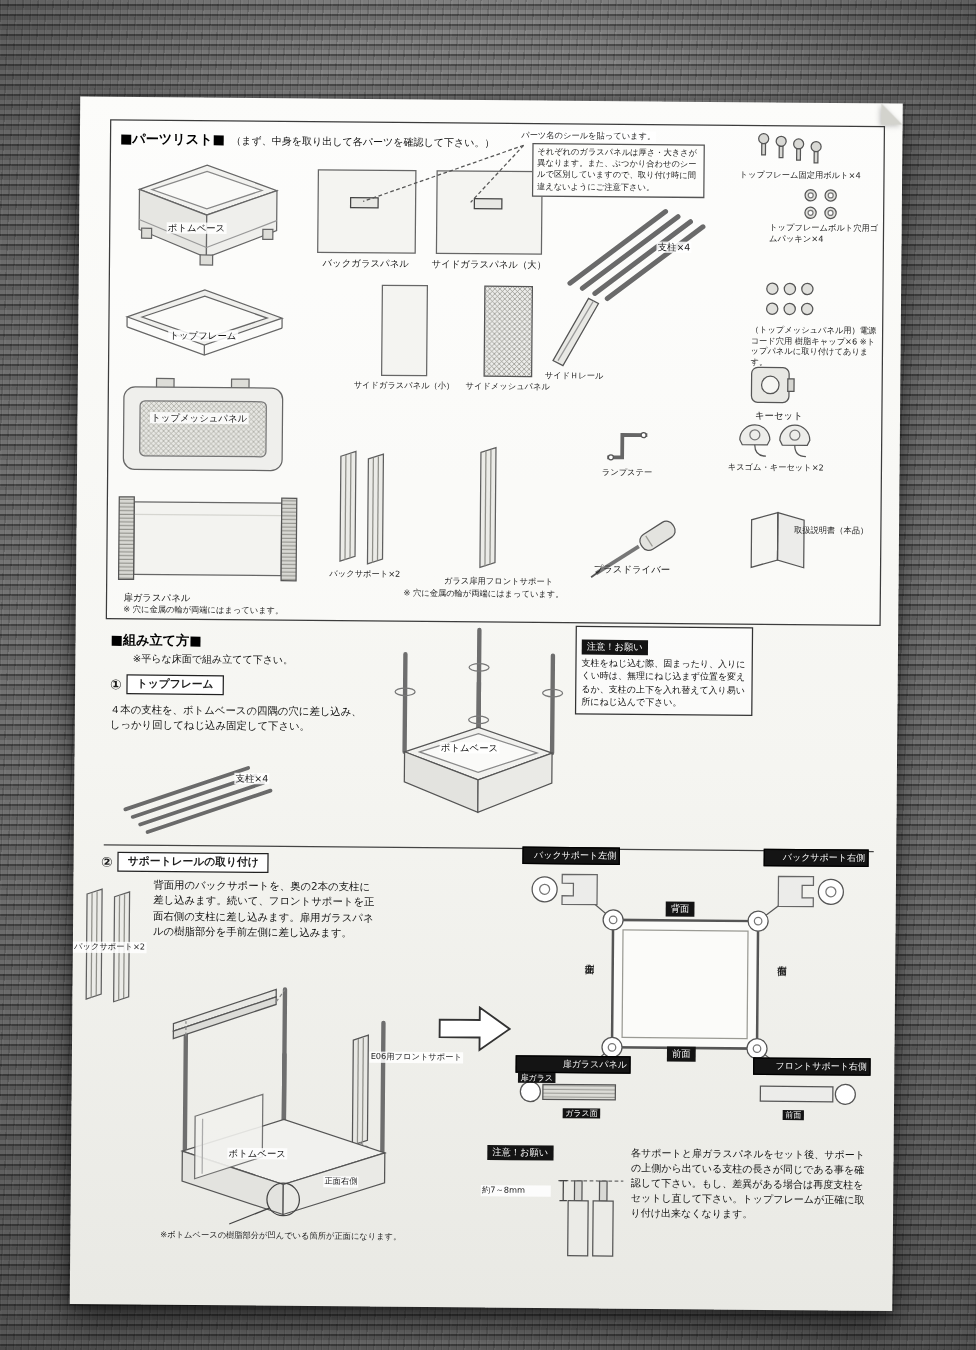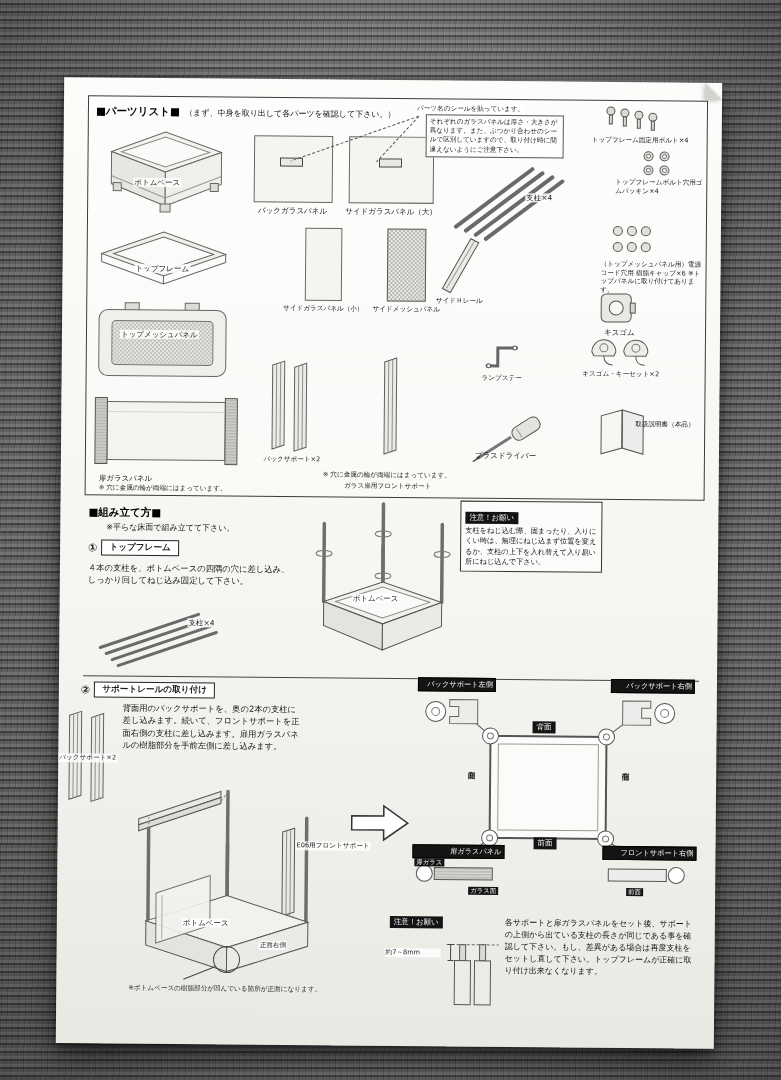--- a/index.html
+++ b/index.html
@@ -185,21 +185,21 @@
           <circle cx="38" cy="25" r="4.5"></circle>
       </g>
     </svg>
     <div class="abs lbl-xs" style="left:538px;top:178px;width:102px;">（トップメッシュパネル用）電源コード穴用 樹脂キャップ×6 ※トップパネルに取り付けてあります。</div>
 
     <svg class="abs" style="left:535px;top:208px;" width="40" height="36" viewBox="0 0 40 36">
       <rect x="4" y="4" width="30" height="28" rx="5" fill="#e8e8e4" stroke="#555"></rect>
       <circle cx="19" cy="18" r="7" fill="#f6f6f3" stroke="#555"></circle>
       <rect x="33" y="13" width="5" height="10" fill="#d6d6d1" stroke="#555"></rect>
     </svg>
-    <div class="abs lbl" style="left:542px;top:246px;">キスゴム</div>
+    <div class="abs lbl" style="left:542px;top:246px;">キーセット</div>
 
     <svg class="abs" style="left:33px;top:223px;" width="135" height="85" viewBox="0 0 135 85">
       <defs>
         <pattern id="meshp2" width="4" height="4" patternUnits="userSpaceOnUse">
           <rect width="4" height="4" fill="#e7e7e3"></rect>
           <path d="M0 0L4 4M4 0L0 4" stroke="#9a9a92" stroke-width="0.5"></path>
         </pattern>
       </defs>
       <rect x="30" y="2" width="14" height="9" fill="#ddddd8" stroke="#666"></rect>
       <rect x="90" y="2" width="14" height="9" fill="#ddddd8" stroke="#666"></rect>
@@ -260,21 +260,21 @@
         </g>
       </svg>
       <div class="lbl-xs lbl-c">バックサポート×2</div>
     </div>
 
     <svg class="abs" style="left:315px;top:274px;" width="28" height="105" viewBox="0 0 28 105">
       <polygon points="8,8 20,4 20,96 8,100" fill="#ebebe7" stroke="#5f5f5f"></polygon>
       <line x1="12" y1="7" x2="12" y2="99" stroke="#8f8f89"></line>
       <line x1="16" y1="6" x2="16" y2="97" stroke="#8f8f89"></line>
     </svg>
-    <div class="abs lbl-xs lbl-c" style="left:263px;top:381px;width:128px;margin-top:21px;">ガラス扉用フロントサポート</div>
+    <div class="abs lbl-xs lbl-c" style="left:274px;top:381px;width:128px;">ガラス扉用フロントサポート</div>
     <div class="abs lbl-xs lbl-c" style="left:262px;top:391px;width:128px;">※ 穴に金属の輪が両端にはまっています。</div>
 
     <svg class="abs" style="left:410px;top:330px;" width="75" height="55" viewBox="0 0 75 55">
       <line x1="6" y1="48" x2="40" y2="26" stroke="#777" stroke-width="3"></line>
       <line x1="2" y1="51" x2="9" y2="46" stroke="#555" stroke-width="1.5"></line>
       <g transform="rotate(-33 54 18)">
         <rect x="40" y="11" width="30" height="14" rx="6" fill="#e3e3df" stroke="#555"></rect>
         <line x1="47" y1="13" x2="47" y2="23" stroke="#9a9a94"></line>
       </g>
     </svg>
@@ -442,21 +442,21 @@
         <defs>
           <pattern id="hatch4" width="4" height="3" patternUnits="userSpaceOnUse">
             <rect width="4" height="3" fill="#dcdcd7"></rect>
             <line x1="0" y1="1" x2="4" y2="1" stroke="#8a8a84" stroke-width="0.7"></line>
           </pattern>
         </defs>
         <circle cx="12" cy="15" r="8" fill="#fff" stroke="#555"></circle>
         <rect x="22" y="9" width="58" height="12" fill="url(#hatch4)" stroke="#555"></rect>
       </svg>
       <span class="tag tag-xs abs" style="left:2px;top:14px;text-align:right;">扉ガラス</span>
-      <span class="tag tag-xs abs" style="left:56px;top:42px;">ガラス面</span>
+      <span class="tag tag-xs abs" style="left:38px;top:42px;">ガラス面</span>
     </div>
 
     <div class="callout" style="left:545px;top:764px;width:94px;">
       <div class="co-head">フロントサポート右側</div>
       <svg width="86" height="30" viewBox="0 0 86 30">
         <rect x="6" y="9" width="58" height="12" fill="#ececea" stroke="#555"></rect>
         <circle cx="74" cy="15" r="8" fill="#fff" stroke="#555"></circle>
       </svg>
       <span class="tag tag-xs abs" style="left:24px;top:42px;">前面</span>
     </div>

